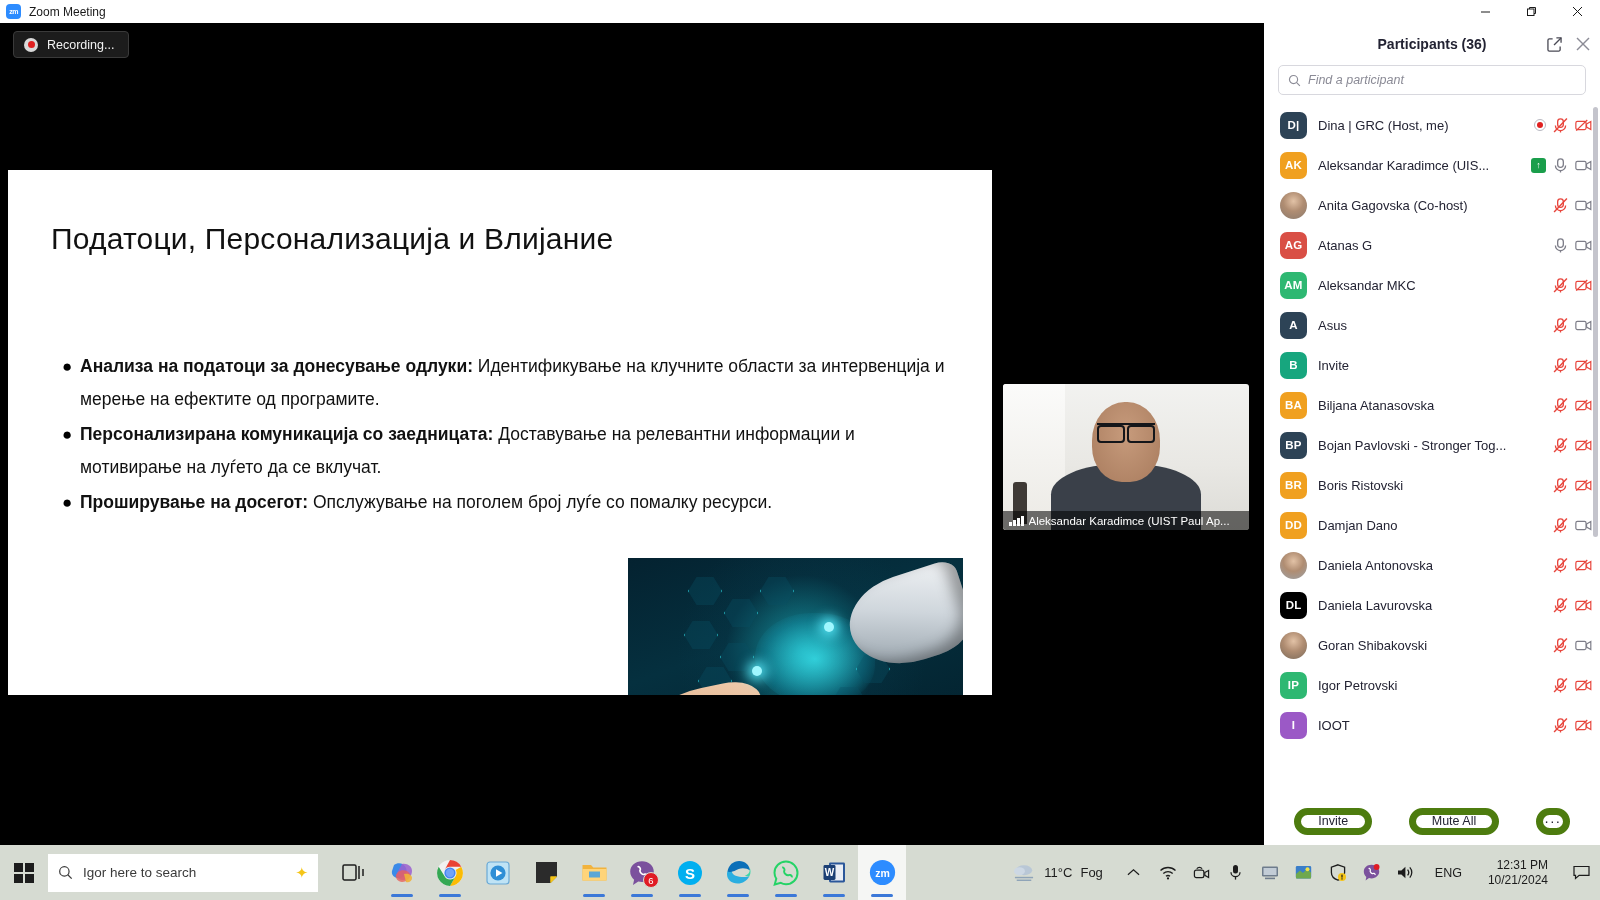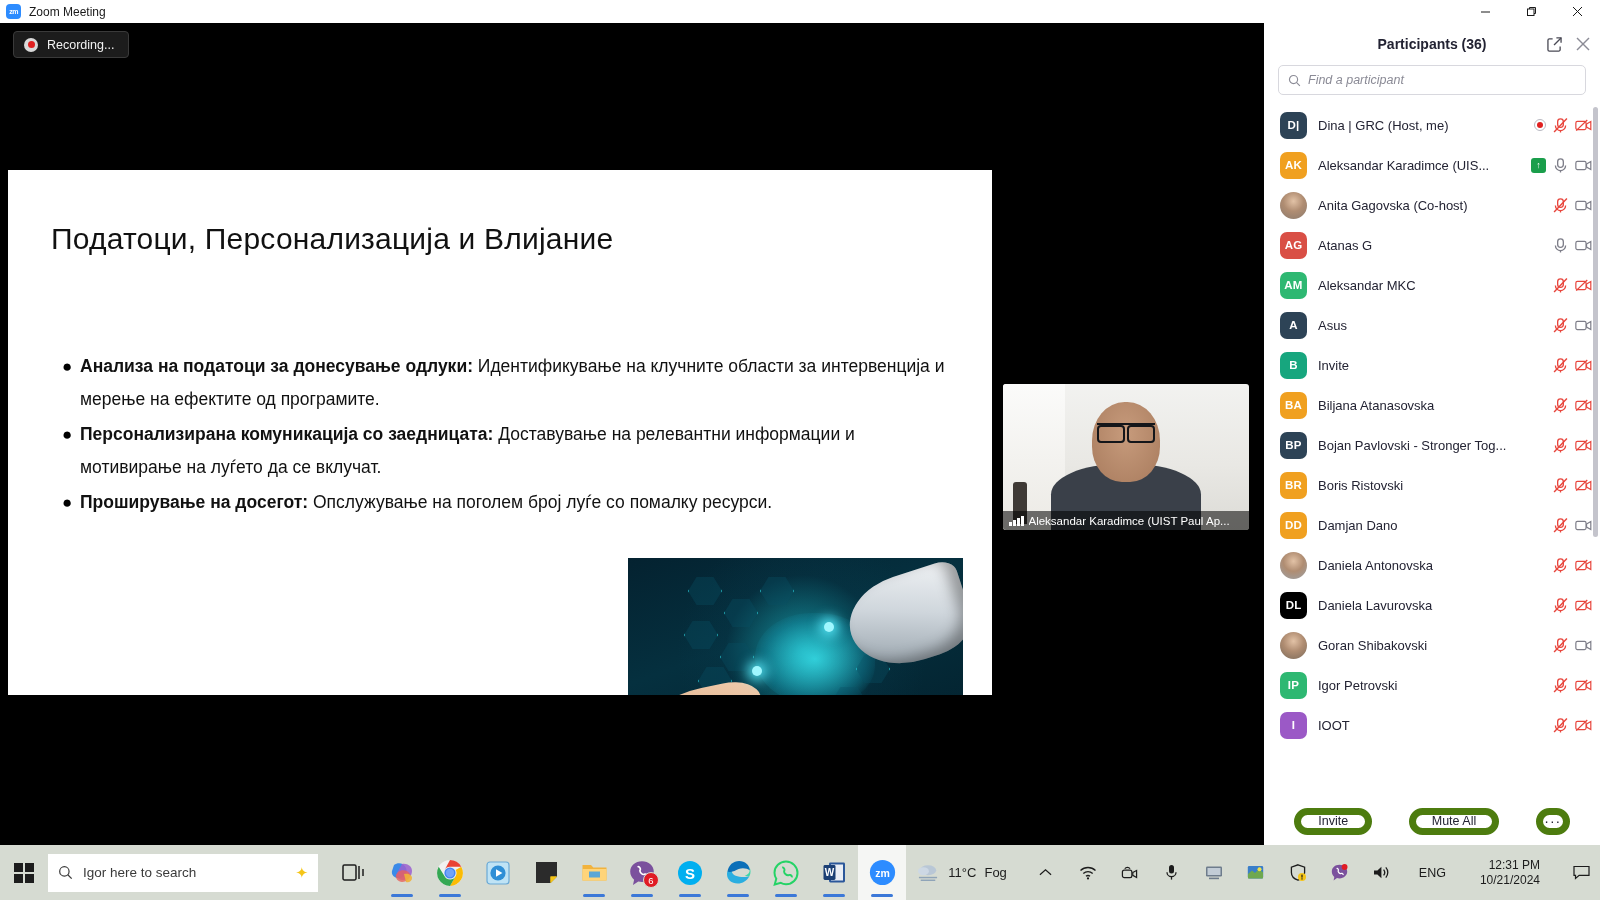--- a/index.html
+++ b/index.html
@@ -256,21 +256,21 @@
     width: 22px; height: 3px; background: #3b78d8; border-radius: 2px;
   }
   .badge {
     position: absolute; right: 7px; bottom: 12px; min-width: 16px; height: 16px;
     background: #e01b24; color: #fff; font-size: 9.5px; border-radius: 8px;
     display: flex; align-items: center; justify-content: center; padding: 0 3px;
     border: 1.5px solid #d6dbd2;
   }
   .tray {
     position: absolute; right: 0; top: 0; height: 55px;
-    display: flex; align-items: center; gap: 16px; padding-right: 4px;
+    display: flex; align-items: center; gap: 8px; padding-right: 4px;
   }
   .tray-weather { display: flex; align-items: center; gap: 8px; padding: 0 10px; }
   .tray-wtext { font-size: 13px; color: #1c1c1c; }
   .tray-ico {
     width: 26px; height: 55px; display: flex; align-items: center;
     justify-content: center; position: relative; cursor: pointer;
   }
   .tray-lang { font-size: 12.5px; color: #1c1c1c; padding: 0 8px; }
   .tray-clock {
     display: flex; flex-direction: column; align-items: flex-end;

